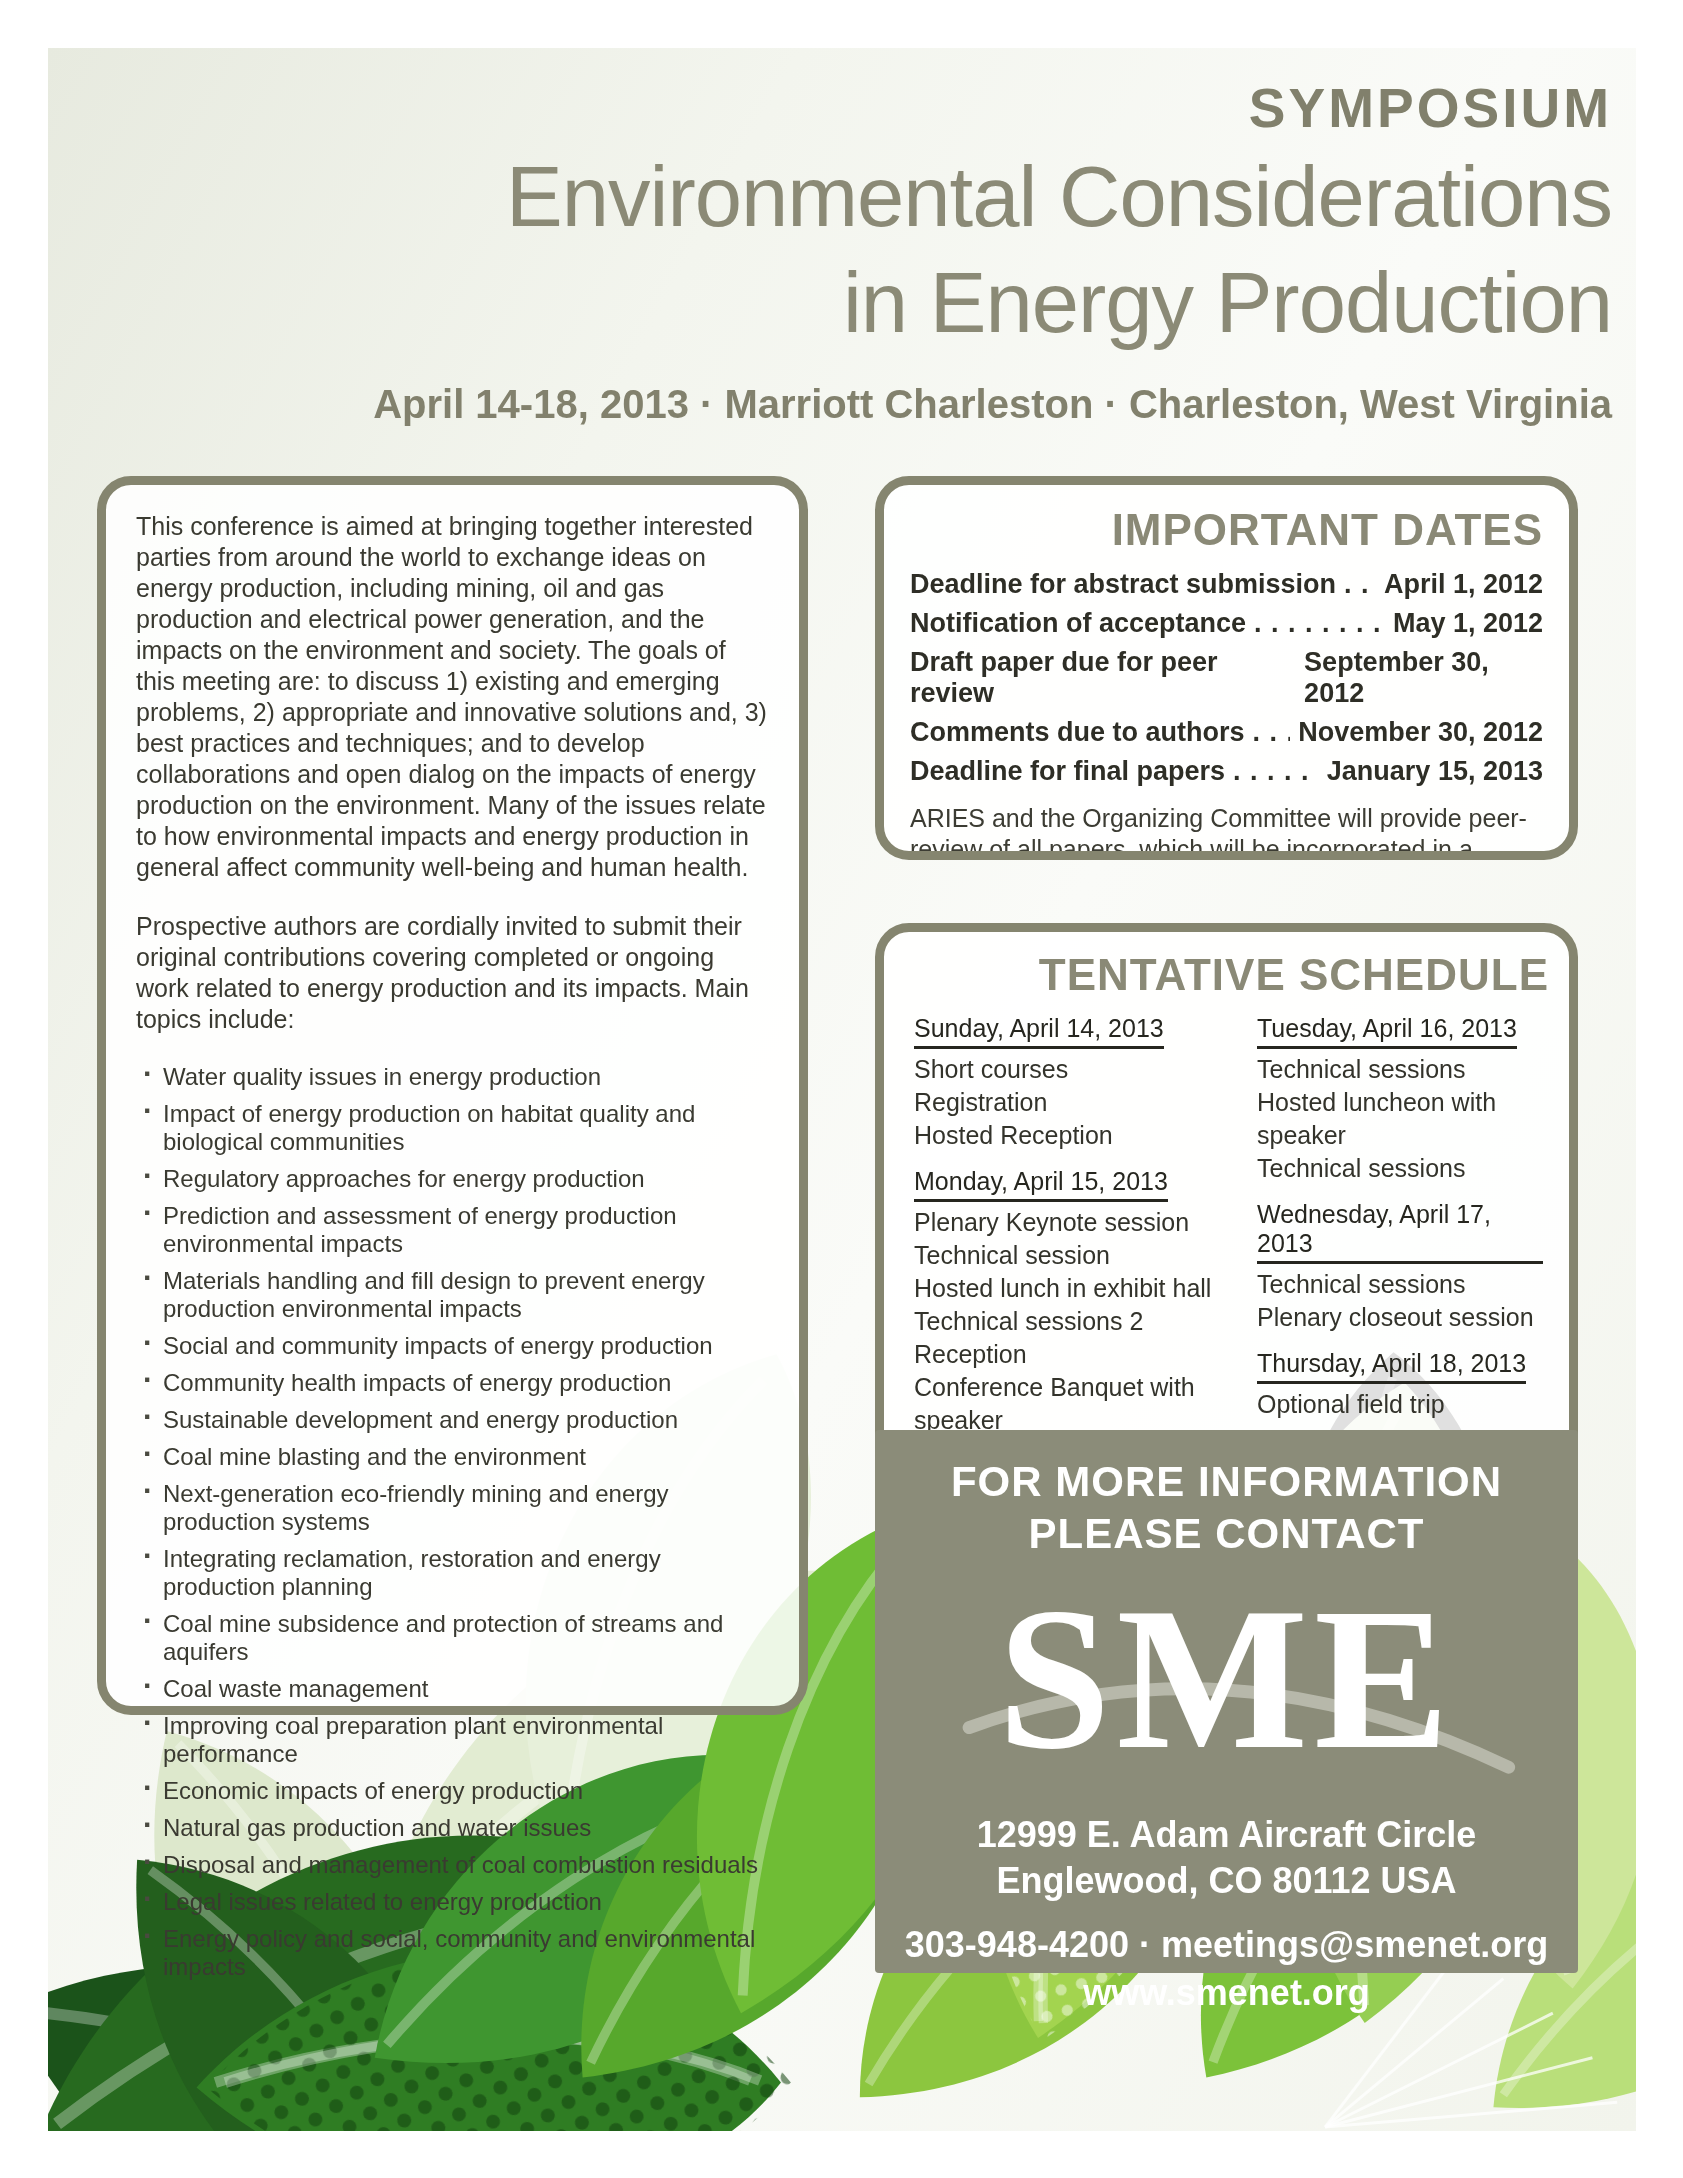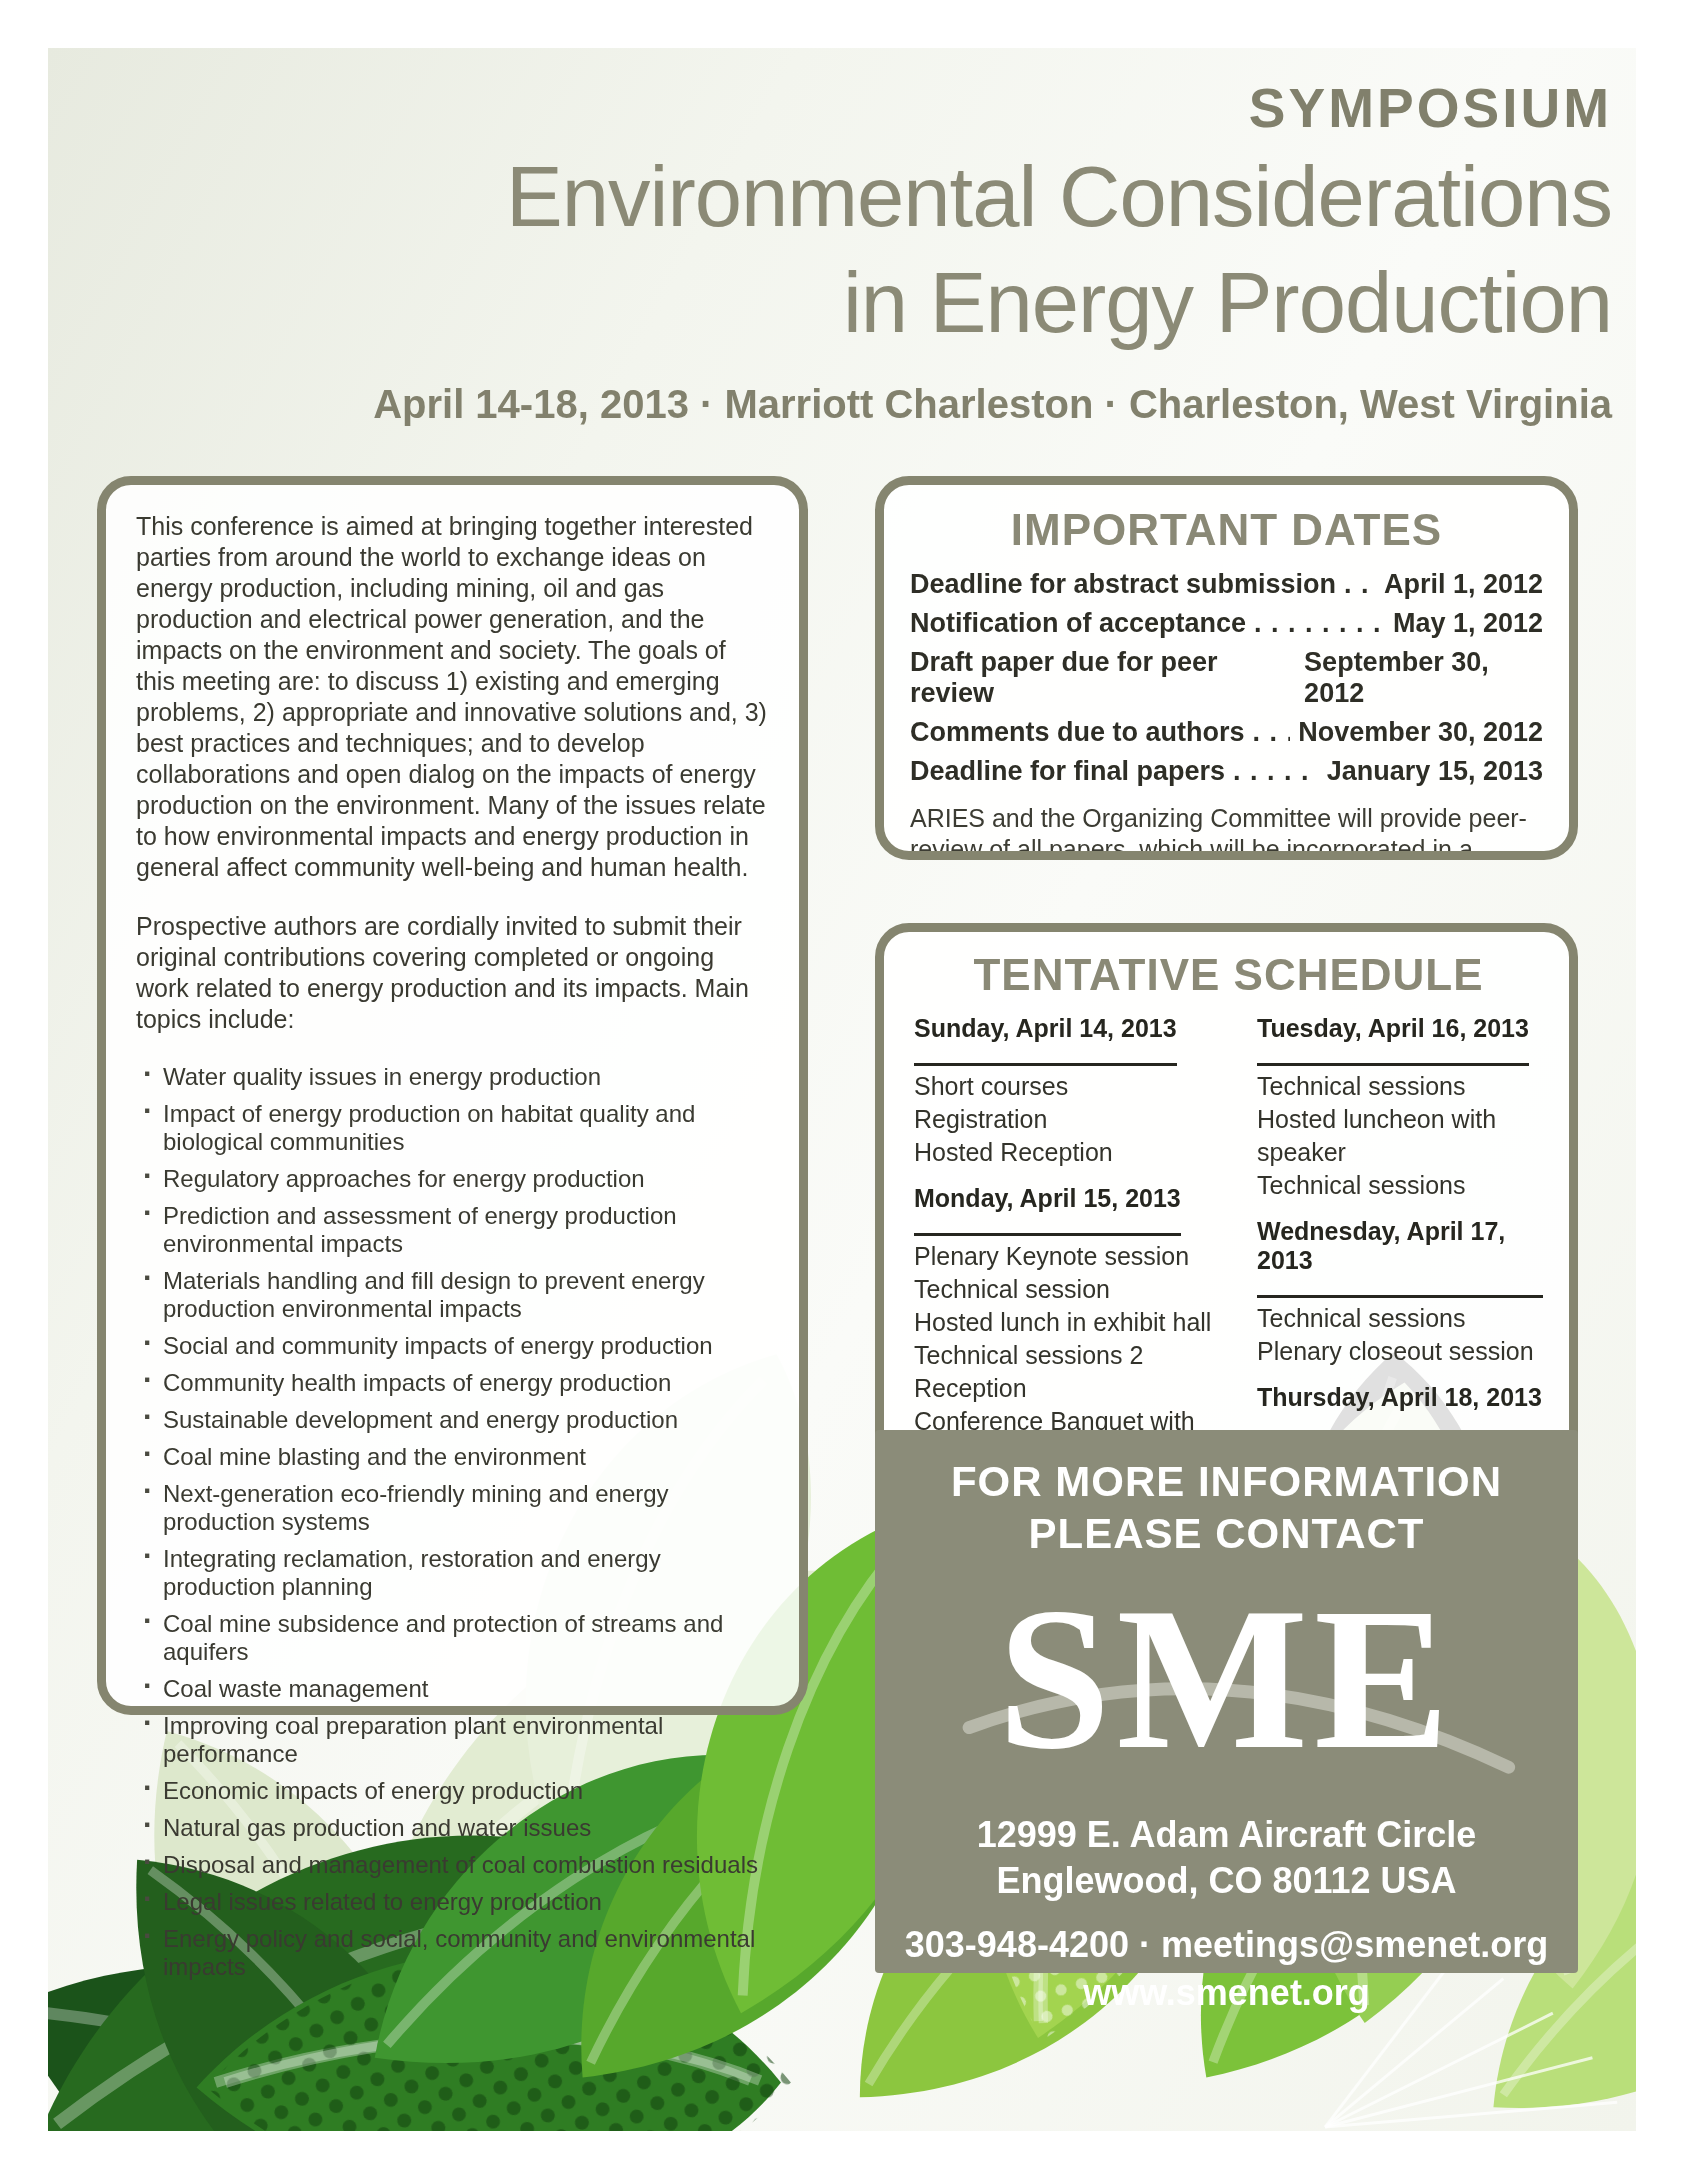--- a/index.html
+++ b/index.html
@@ -17,30 +17,30 @@
   .box{position:absolute;box-sizing:border-box;border:9px solid #85856f;border-radius:34px;
        background:rgba(255,255,255,0.88);z-index:2;}
   
   .intro-box{left:49px;top:428px;width:711px;height:1239px;padding:26px 28px 20px 30px;}
   .intro-box p{margin:0 0 28px 0;font-size:25px;line-height:31px;color:#3a3a31;}
   .topics{list-style:none;margin:6px 0 0 0;padding:0;}
   .topics li{position:relative;padding-left:27px;font-size:24px;line-height:28px;margin:9px 0;color:#3a3a31;}
   .topics li::before{content:"\00b7";position:absolute;left:7px;top:-3px;font-size:30px;font-weight:700;color:#4a4a40;}
   
   .dates-box{left:827px;top:428px;width:703px;height:384px;padding:16px 26px;overflow:hidden;}
-  .box-title{text-align:center;font-size:44px;font-weight:700;letter-spacing:1px;color:#8a8976;margin:4px 0 14px 0;}
+  .box-title{text-align:right;font-size:44px;font-weight:700;letter-spacing:1px;color:#8a8976;margin:4px 0 14px 0;}
   .idrow{display:flex;align-items:baseline;font-size:27px;font-weight:700;color:#2e2e26;margin:8px 0;}
   .idrow .dots{flex:1;overflow:hidden;white-space:nowrap;margin:0 8px;color:#2e2e26;font-weight:700;}
   .idrow .dots::after{content:". . . . . . . . . . . . . . . . . . . . . . . . . . . . . . . . . . . .";letter-spacing:1px;}
   .id-note{font-size:25px;line-height:31px;font-weight:400;color:#3c3c33;margin-top:16px;}
   
   .sched-box{left:827px;top:875px;width:703px;height:558px;padding:14px 20px 10px 24px;overflow:hidden;}
   .sched-grid{display:grid;grid-template-columns:319px 1fr;column-gap:24px;padding:0 6px;}
   .day{margin-bottom:15px;}
-  .day-date{display:inline-block;font-size:25px;font-weight:700;color:#26261f;border-bottom:3px solid #26261f;padding-bottom:20px;margin-bottom:4px;}
+  .day-date{display:inline-block;font-size:25px;font-weight:400;color:#26261f;border-bottom:3px solid #26261f;padding-bottom:3px;margin-bottom:4px;}
   .day ul{list-style:none;margin:0;padding:0;}
   .day li{font-size:25px;line-height:33px;color:#33332b;}
   
   .contact-box{left:827px;top:1382px;width:703px;height:543px;border:none;background:#8b8c79;border-radius:4px;
                color:#ffffff;text-align:center;z-index:2;position:absolute;box-sizing:border-box;padding-top:26px;}
   .contact-head{font-size:42px;line-height:52px;font-weight:700;letter-spacing:1px;color:#ffffff;}
   .logo-wrap{position:relative;width:100%;height:248px;margin-top:4px;}
   .contact-addr{font-size:36px;line-height:46px;font-weight:700;color:#ffffff;}
   .contact-phone{font-size:36px;font-weight:700;color:#ffffff;margin-top:20px;}
   .contact-web{font-size:36px;font-weight:700;color:#ffffff;margin-top:6px;}

